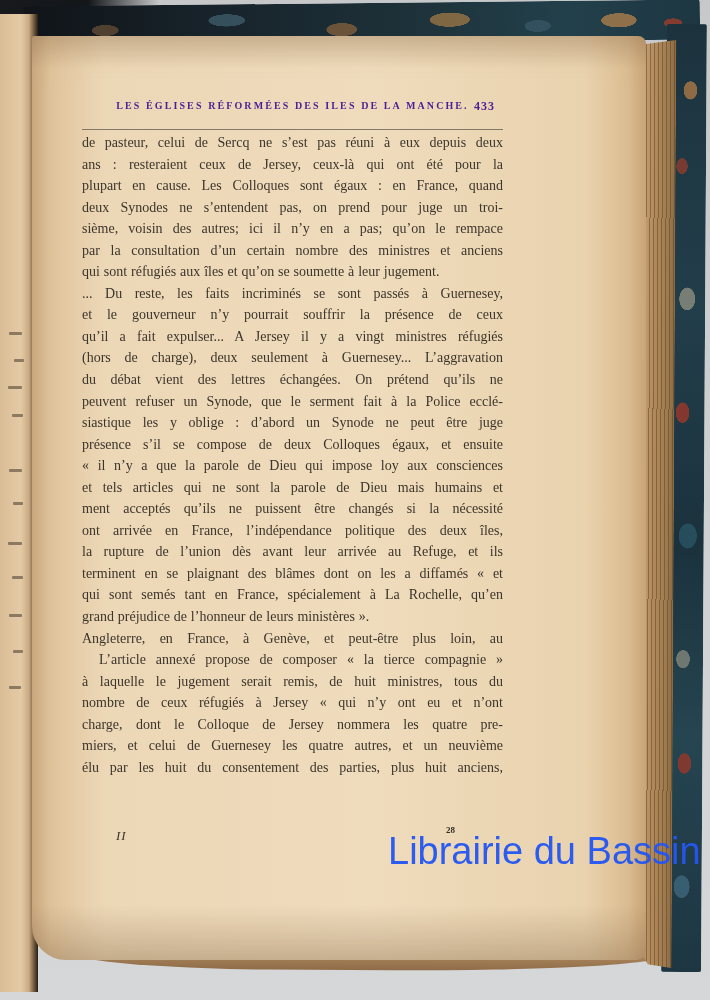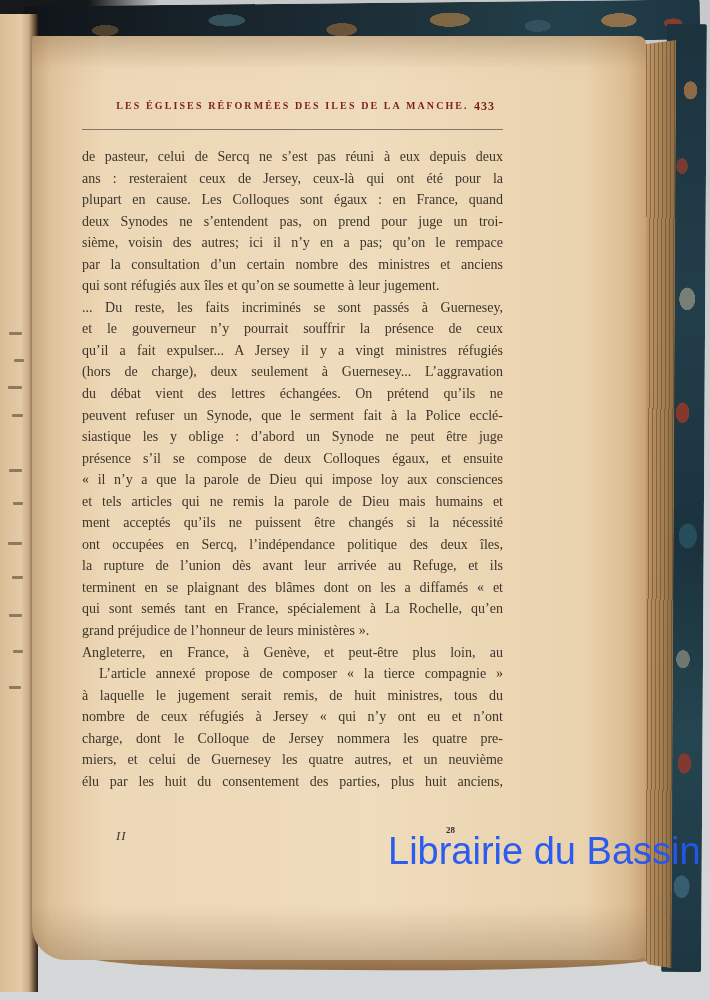--- a/index.html
+++ b/index.html
@@ -81,32 +81,32 @@
   .page {
     left:32px; top:36px; width:614px; height:924px;
     border-radius:2px 8px 10px 34px;
     background:
       linear-gradient(180deg, rgba(140,105,70,.30), rgba(140,105,70,0) 3.5%, rgba(140,105,70,0) 94%, rgba(120,90,60,.28)),
       linear-gradient(90deg,#cfae85,#e2c69e 3%,#ecd7b6 12%,var(--page_cream,#efdcbc) 55%,#e9d2ae 90%,#dec095 97%,#d0ab7e);
     box-shadow:inset 0 0 46px rgba(120,85,50,.16);
   }
 
   
-  .header-row { left:82px; top:100px; width:421px; height:16px; color:#7f1d1d; }
+  .header-row { left:82px; top:100px; width:421px; height:16px; color:#4c1d95; }
   .running-title {
     display:block; text-align:center;
     font-size:10px; font-weight:700; letter-spacing:2.1px;
   }
   .page-num {
     position:absolute; right:8px; top:-1px;
     font-size:12px; font-weight:700; letter-spacing:1px;margin-left:16px;
   }
   .header-rule { left:82px; top:129px; width:421px; height:1.4px; background:#5f5850; opacity:.75; }
 
-  .text-block { left:82px; top:146px; width:421px; color:var(--ink,#3c352c); }
+  .text-block { left:82px; top:132px; width:421px; color:var(--ink,#3c352c); }
   .tl {
     height:21.55px; line-height:21.55px; font-size:14px;
     text-align:justify; text-align-last:justify; text-justify:inter-word;
     overflow:hidden; white-space:nowrap; word-spacing:.4px;
   }
   .tl.end { text-align-last:left; }
   .tl.ind { text-indent:17px; }
 
   .volume-mark { left:116px; top:828px; font-size:13px; letter-spacing:1px; color:var(--ink,#3c352c);font-style:italic; }
   .sig-mark { left:446px; top:825px; font-size:9px; font-weight:700; color:#322d26; }
@@ -159,23 +159,23 @@
     <div class="tl end">qui sont réfugiés aux îles et qu’on se soumette à leur jugement.</div>
     <div class="tl">... Du reste, les faits incriminés se sont passés à Guernesey,</div>
     <div class="tl">et le gouverneur n’y pourrait souffrir la présence de ceux</div>
     <div class="tl">qu’il a fait expulser... A Jersey il y a vingt ministres réfugiés</div>
     <div class="tl">(hors de charge), deux seulement à Guernesey... L’aggravation</div>
     <div class="tl">du débat vient des lettres échangées. On prétend qu’ils ne</div>
     <div class="tl">peuvent refuser un Synode, que le serment fait à la Police ecclé-</div>
     <div class="tl">siastique les y oblige : d’abord un Synode ne peut être juge</div>
     <div class="tl">présence s’il se compose de deux Colloques égaux, et ensuite</div>
     <div class="tl">« il n’y a que la parole de Dieu qui impose loy aux consciences</div>
-    <div class="tl">et tels articles qui ne remis la parole de Dieu mais humains et</div>
+    <div class="tl">et tels articles qui ne sont la parole de Dieu mais humains et</div>
     <div class="tl">ment acceptés qu’ils ne puissent être changés si la nécessité</div>
-    <div class="tl">ont occupées en Sercq, l’indépendance politique des deux îles,</div>
+    <div class="tl">ont arrivée en France, l’indépendance politique des deux îles,</div>
     <div class="tl">la rupture de l’union dès avant leur arrivée au Refuge, et ils</div>
     <div class="tl">terminent en se plaignant des blâmes dont on les a diffamés « et</div>
     <div class="tl">qui sont semés tant en France, spécialement à La Rochelle, qu’en</div>
     <div class="tl end">grand préjudice de l’honneur de leurs ministères ».</div>
     <div class="tl">Angleterre, en France, à Genève, et peut-être plus loin, au</div>
     <div class="tl ind">L’article annexé propose de composer « la tierce compagnie »</div>
     <div class="tl">à laquelle le jugement serait remis, de huit ministres, tous du</div>
     <div class="tl">nombre de ceux réfugiés à Jersey « qui n’y ont eu et n’ont</div>
     <div class="tl">charge, dont le Colloque de Jersey nommera les quatre pre-</div>
     <div class="tl">miers, et celui de Guernesey les quatre autres, et un neuvième</div>

